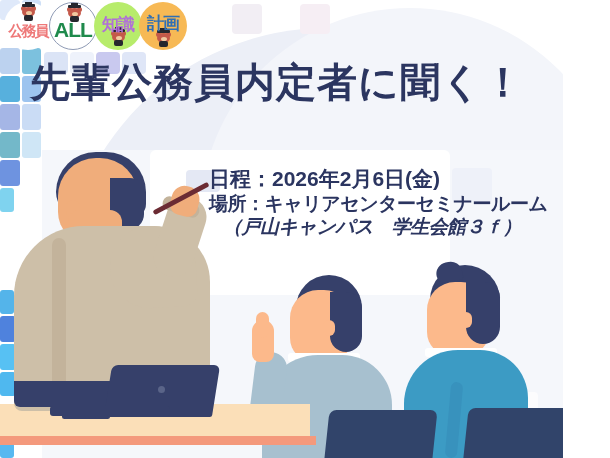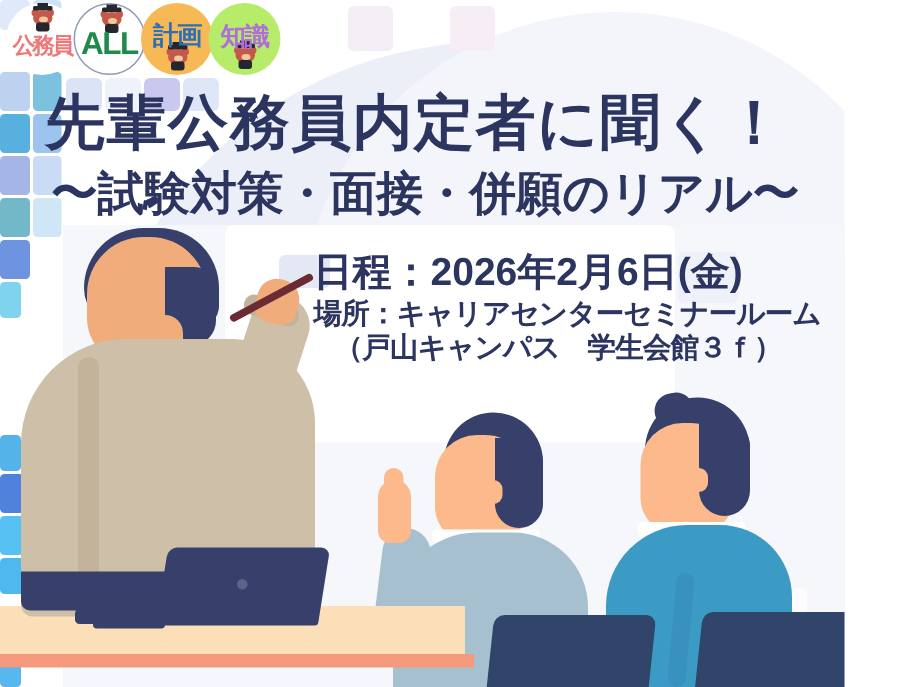--- a/index.html
+++ b/index.html
@@ -97,24 +97,24 @@
   .title-sub{
     position:absolute;left:34px;top:113px;z-index:30;
     font-size:31px;font-weight:700;color:#2b3560;
     letter-spacing:0px;line-height:1;white-space:nowrap;
   }
   .info{
     position:absolute;left:209px;top:166px;z-index:30;
     color:#2b3560;line-height:1.22;
   }
   .info .ln{white-space:nowrap;font-weight:700;}
-  .ln1{font-size:26px;}
+  .ln1{font-size:21px;}
   .ln2{font-size:21px;}
   .ln3{font-size:19px;letter-spacing:-0.5px;}
-  .ln4{font-size:19px;letter-spacing:-0.5px;padding-left:14px;}
+  .ln4{font-size:19px;letter-spacing:-0.5px;padding-left:14px;font-style:italic;}
 
   
   .ill{position:absolute;left:0;top:0;width:610px;height:458px;z-index:20;}
   .desk{
     position:absolute;left:0;top:404px;width:310px;height:34px;
     background:#fbdfb8;
   }
   .desk-edge{
     position:absolute;left:0;top:436px;width:316px;height:9px;
     background:#f4997c;
@@ -397,48 +397,47 @@
           <div class="ear l"></div>
           <div class="ear r"></div>
           <div class="head"></div>
           <div class="snout"></div>
           <div class="cap2"></div>
           <div class="cap"></div>
           <div class="body"></div>
         </div>
         <span class="btxt">ALL</span>
       </div>
+      <div class="badge b3">
+        <div class="bear">
+          <div class="ear l"></div>
+          <div class="ear r"></div>
+          <div class="head"></div>
+          <div class="snout"></div>
+          <div class="cap2"></div>
+          <div class="cap"></div>
+          <div class="body"></div>
+        </div>
+        <span class="btxt">知識</span>
+      </div>
       <div class="badge b4">
         <div class="bear">
           <div class="ear l"></div>
           <div class="ear r"></div>
           <div class="head"></div>
           <div class="snout"></div>
           <div class="cap2"></div>
           <div class="cap"></div>
           <div class="body"></div>
         </div>
         <span class="btxt">計画</span>
       </div>
-      <div class="badge b3">
-        <div class="bear">
-          <div class="ear l"></div>
-          <div class="ear r"></div>
-          <div class="head"></div>
-          <div class="snout"></div>
-          <div class="cap2"></div>
-          <div class="cap"></div>
-          <div class="body"></div>
-        </div>
-        <span class="btxt">知識</span>
-      </div>
     </div>
 
   <div class="title-main">先輩公務員内定者に聞く！</div>
-  <div class="title-sub">〜試験対策・面接・併願のリアル〜</div>
 
   <div class="info">
     <div class="ln ln1">日程：2026年2月6日(金)</div>
     <div class="ln ln3">場所：キャリアセンターセミナールーム</div>
     <div class="ln ln4">（戸山キャンパス　学生会館３ｆ）</div>
   </div>
 
 </div>
 
 </body></html>

